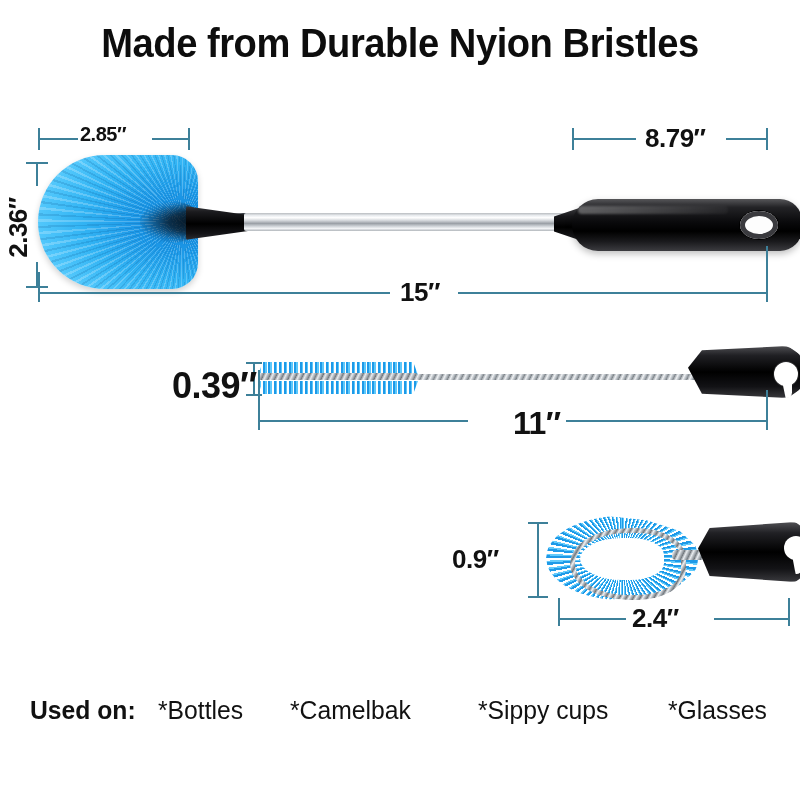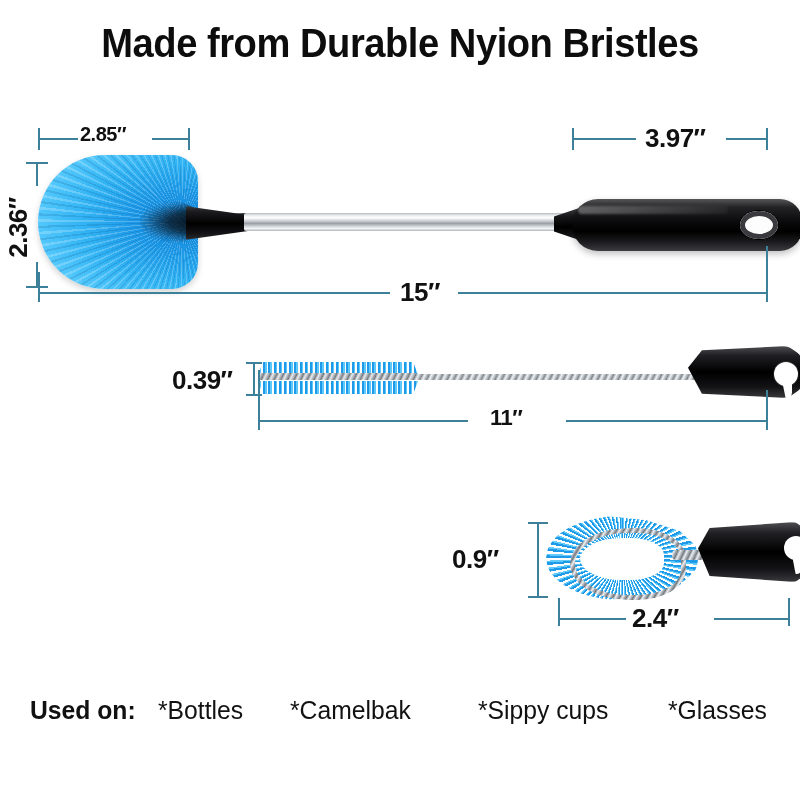--- a/index.html
+++ b/index.html
@@ -233,60 +233,60 @@
   <div class="tick-h" style="left:26px;top:162px;width:22px;"></div>
   <div class="tick-h" style="left:26px;top:286px;width:22px;"></div>
   <div class="dimline dim-v" style="left:36px;top:164px;height:22px;"></div>
   <div class="dimline dim-v" style="left:36px;top:262px;height:25px;"></div>
   <div class="dimlabel vert" style="left:-12px;top:212px;font-size:26px;transform:rotate(-90deg);">2.36″</div>
 
   <div class="tick-v" style="left:572px;top:128px;height:22px;"></div>
   <div class="tick-v" style="left:766px;top:128px;height:22px;"></div>
   <div class="dimline dim-h" style="left:574px;top:138px;width:62px;"></div>
   <div class="dimline dim-h" style="left:726px;top:138px;width:42px;"></div>
-  <div class="dimlabel" style="left:645px;top:123px;font-size:26px;">3.97″</div>
+  <div class="dimlabel" style="left:645px;top:123px;font-size:26px;">8.79″</div>
 
   <div class="bigbrush-wrap">
     <div class="bigbrush-head"></div>
     <div class="bigbrush-core"></div>
     <div class="bigbrush-ferrule"></div>
     <div class="bigbrush-shaft"></div>
     <div class="bigbrush-neck"></div>
     <div class="bigbrush-handle"></div>
     <div class="bigbrush-hole"></div>
   </div>
 
   <div class="dimline dim-v" style="left:38px;top:272px;height:30px;"></div>
   <div class="dimline dim-v" style="left:766px;top:246px;height:56px;"></div>
   <div class="dimline dim-h" style="left:38px;top:292px;width:352px;"></div>
   <div class="dimline dim-h" style="left:458px;top:292px;width:310px;"></div>
   <div class="dimlabel" style="left:400px;top:277px;font-size:26px;text-align:center;">15″</div>
 
   <div class="tick-h" style="left:246px;top:362px;width:16px;"></div>
   <div class="tick-h" style="left:246px;top:394px;width:16px;"></div>
   <div class="dimline dim-v" style="left:253px;top:362px;height:34px;"></div>
-  <div class="dimlabel" style="left:172px;top:365px;font-size:26px;">0.39″</div>
+  <div class="dimlabel" style="left:172px;top:365px;font-size:36px;">0.39″</div>
 
   <div class="straw-wrap">
     <div class="straw-stem"></div>
     <div class="straw-bristles">
       <div class="rowtop"></div>
       <div class="rowbot"></div>
     </div>
     <div class="straw-wire"></div>
     <div class="straw-handle"></div>
     <div class="straw-keyhole"></div>
     <div class="straw-keyslot"></div>
   </div>
 
   <div class="dimline dim-v" style="left:258px;top:370px;height:60px;"></div>
   <div class="dimline dim-v" style="left:766px;top:390px;height:40px;"></div>
   <div class="dimline dim-h" style="left:258px;top:420px;width:210px;"></div>
   <div class="dimline dim-h" style="left:566px;top:420px;width:202px;"></div>
-  <div class="dimlabel" style="left:490px;top:405px;font-size:22px;">11″</div>
+  <div class="dimlabel" style="left:513px;top:405px;font-size:32px;">11″</div>
 
   <div class="tick-h" style="left:528px;top:522px;width:20px;"></div>
   <div class="tick-h" style="left:528px;top:596px;width:20px;"></div>
   <div class="dimline dim-v" style="left:537px;top:522px;height:76px;"></div>
   <div class="dimlabel" style="left:452px;top:544px;font-size:26px;">0.9″</div>
 
   <div class="loop-wrap">
     <div class="loop-outer"></div>
     <div class="loop-inner"></div>
     <div class="loop-wire"></div>

